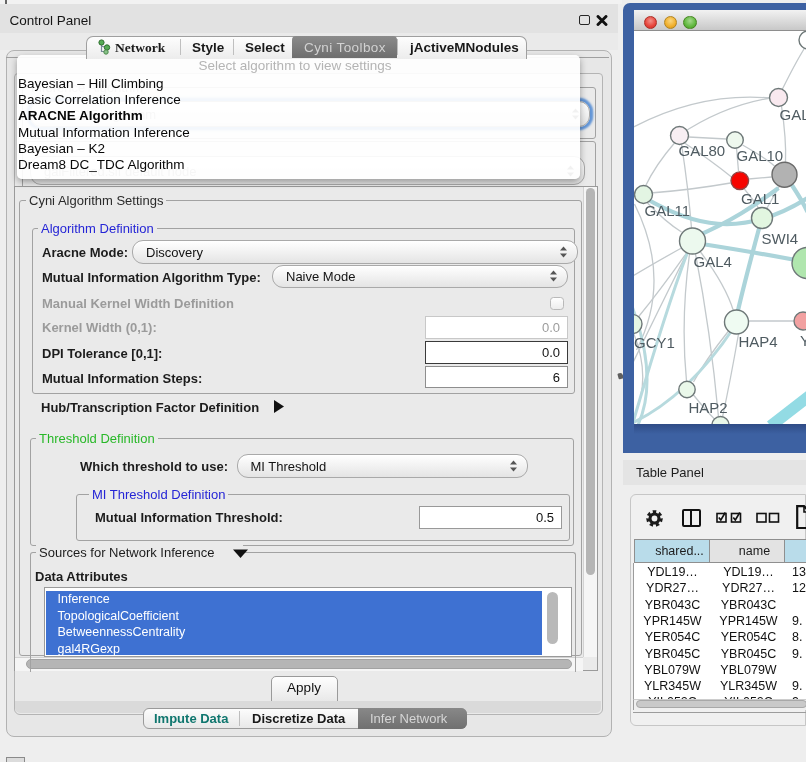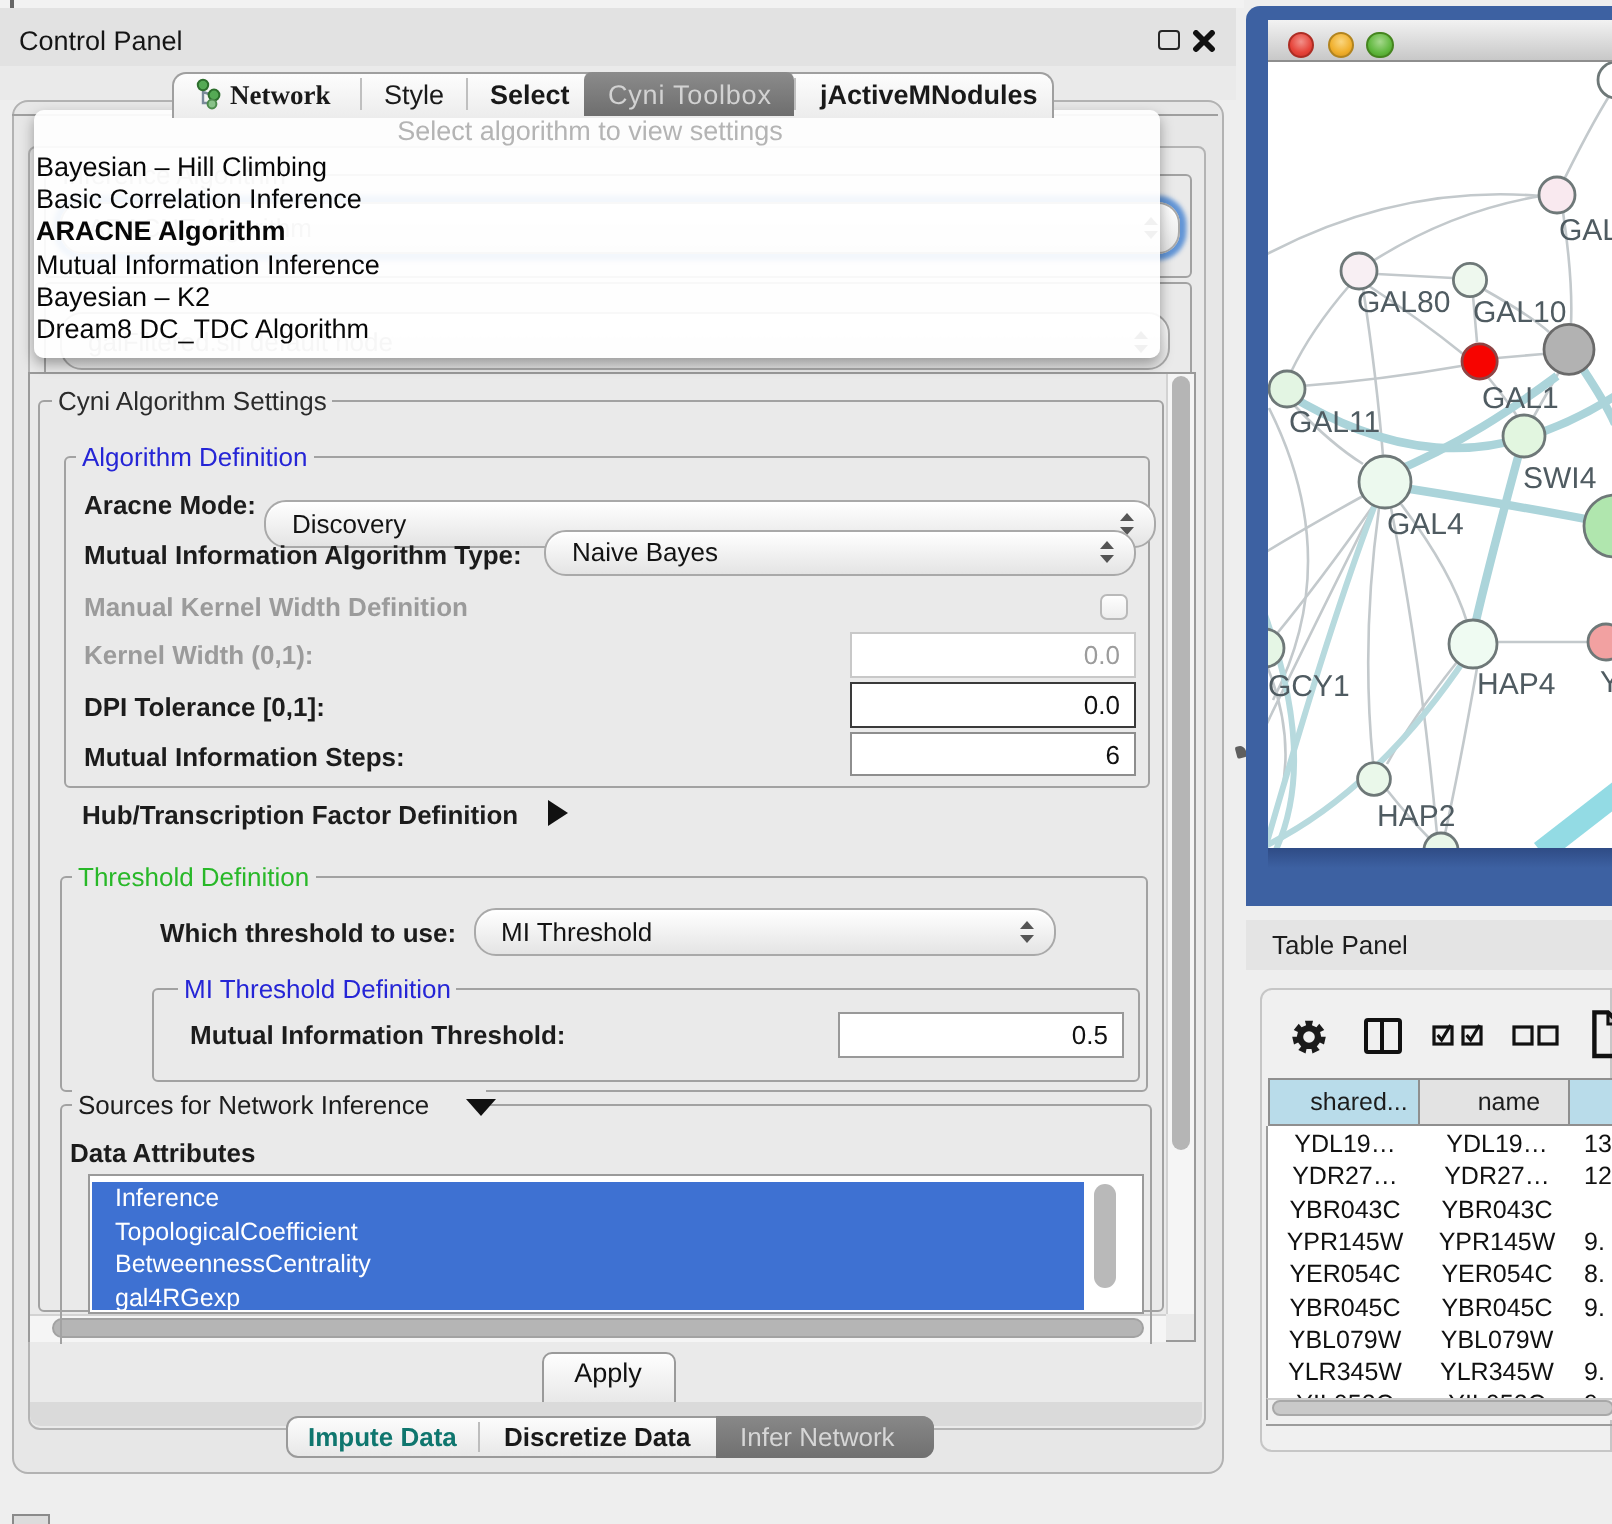--- a/index.html
+++ b/index.html
@@ -38,21 +38,21 @@
 <div class="abs" style="left:292px;top:36px;width:105px;height:21.5px;background:linear-gradient(#8b8b8b,#6e6e6e);border-radius:4px 4px 0 0;z-index:30;"></div>
 <div class="abs" style="left:397px;top:39px;width:1px;height:16px;background:#bfbfbf;z-index:30;"></div>
 
 <svg class="abs" style="left:97px;top:38px;z-index:30;" width="16" height="17" viewBox="0 0 16 17">
   <path d="M4.5 5 L4.5 13.5 L8.5 13.5 M4.5 8 L9 9.5" stroke="#7a8a9a" stroke-width="1.2" fill="none"></path>
   <circle cx="4.5" cy="4.5" r="2.6" fill="#55aa55" stroke="#2d6e2d" stroke-width="1"></circle>
   <circle cx="10" cy="9.5" r="2.7" fill="#55aa55" stroke="#2d6e2d" stroke-width="1"></circle>
   <circle cx="9" cy="14" r="2.2" fill="#88c288" stroke="#4c8a4c" stroke-width="1"></circle>
 </svg>
 <div class="abs" style="left:115px;top:40px;font-size:13.5px;font-weight:bold;color:#191919;z-index:30;font-family:Liberation Serif, serif;">Network</div>
-<div class="abs" style="left:192px;top:40px;font-size:13.5px;font-weight:normal;color:#191919;z-index:30;">Style</div>
+<div class="abs" style="left:192px;top:40px;font-size:13.5px;font-weight:bold;color:#191919;z-index:30;">Style</div>
 <div class="abs" style="left:245px;top:40px;font-size:13.5px;font-weight:bold;color:#191919;z-index:30;">Select</div>
 <div class="abs" style="left:304px;top:40px;font-size:13.5px;color:#d2d2d2;letter-spacing:0.4px;z-index:30;">Cyni Toolbox</div>
 <div class="abs" style="left:410px;top:40px;font-size:13.5px;font-weight:bold;color:#191919;z-index:30;">jActiveMNodules</div>
 
 <div class="abs" style="left:6px;top:57px;width:80px;height:1px;background:#9f9f9f;"></div>
 <div class="abs" style="left:525px;top:57px;width:84px;height:1px;background:#9f9f9f;"></div>
 
 <div class="abs" style="left:14px;top:73px;width:586.5px;height:640px;border:1px solid #b4b4b4;border-radius:4px 4px 6px 6px;background:#eaeaea;"></div>
 
 <div class="gbox" style="left:22px;top:87px;width:572px;height:50px;"></div>
@@ -79,29 +79,29 @@
 <div class="abs" style="left:15px;top:657px;width:568px;height:13.5px;background:#f5f5f5;border-top:1px solid #d2d2d2;box-sizing:border-box;"></div>
 <div class="abs" style="left:26px;top:659px;width:546px;height:9.5px;background:#b5b5b5;border-radius:5px;border:1px solid #a2a2a2;box-sizing:border-box;"></div>
 
 <div class="gbox" style="left:19px;top:200px;width:561px;height:454px;border-radius:3px;"></div>
 <div class="glab" style="left:26px;top:193px;color:#2b2b2b;">Cyni Algorithm Settings</div>
 
 <div class="gbox" style="left:32px;top:228px;width:541px;height:164px;"></div>
 <div class="glab" style="left:38px;top:221px;color:#2525d6;">Algorithm Definition</div>
 
 <div class="bl" style="left:42px;top:245px;">Aracne Mode:</div>
-<div class="combo" style="left:132px;top:250px;width:434px;height:21.5px;padding-left:10px;">
+<div class="combo" style="left:132px;top:240px;width:434px;height:21.5px;padding-left:10px;">
   <span class="tx">Discovery</span>
   <svg class="arrows" width="9" height="12" viewBox="0 0 9 12">
       <path d="M4.5 0.5 L8 4.5 L1 4.5 Z M4.5 11.5 L1 7.5 L8 7.5 Z" fill="#555"></path>
     </svg>
 </div>
 <div class="bl" style="left:42px;top:269.5px;">Mutual Information Algorithm Type:</div>
 <div class="combo" style="left:272px;top:264.5px;width:294px;height:21.5px;">
-  <span class="tx">Naive Bayes</span>
+  <span class="tx">Naive Mode</span>
   <svg class="arrows" width="9" height="12" viewBox="0 0 9 12">
       <path d="M4.5 0.5 L8 4.5 L1 4.5 Z M4.5 11.5 L1 7.5 L8 7.5 Z" fill="#555"></path>
     </svg>
 </div>
 <div class="bl" style="left:42px;top:295.5px;color:#9b9b9b;">Manual Kernel Width Definition</div>
 <div class="abs" style="left:550px;top:296.5px;width:12px;height:11px;border:1px solid #b9b9b9;border-radius:3.5px;background:linear-gradient(#fefefe,#ededed);"></div>
 <div class="bl" style="left:42px;top:319.5px;color:#9b9b9b;">Kernel Width (0,1):</div>
 <div class="fld" style="left:424.5px;top:315.5px;width:143.5px;height:23.5px;border-color:#c8c8c8;color:#9c9c9c;">0.0</div>
 <div class="bl" style="left:42px;top:345.5px;">DPI Tolerance [0,1]:</div>
 <div class="fld" style="left:424.5px;top:340.5px;width:143.5px;height:23px;border:1.5px solid #3a3a3a;">0.0</div>

